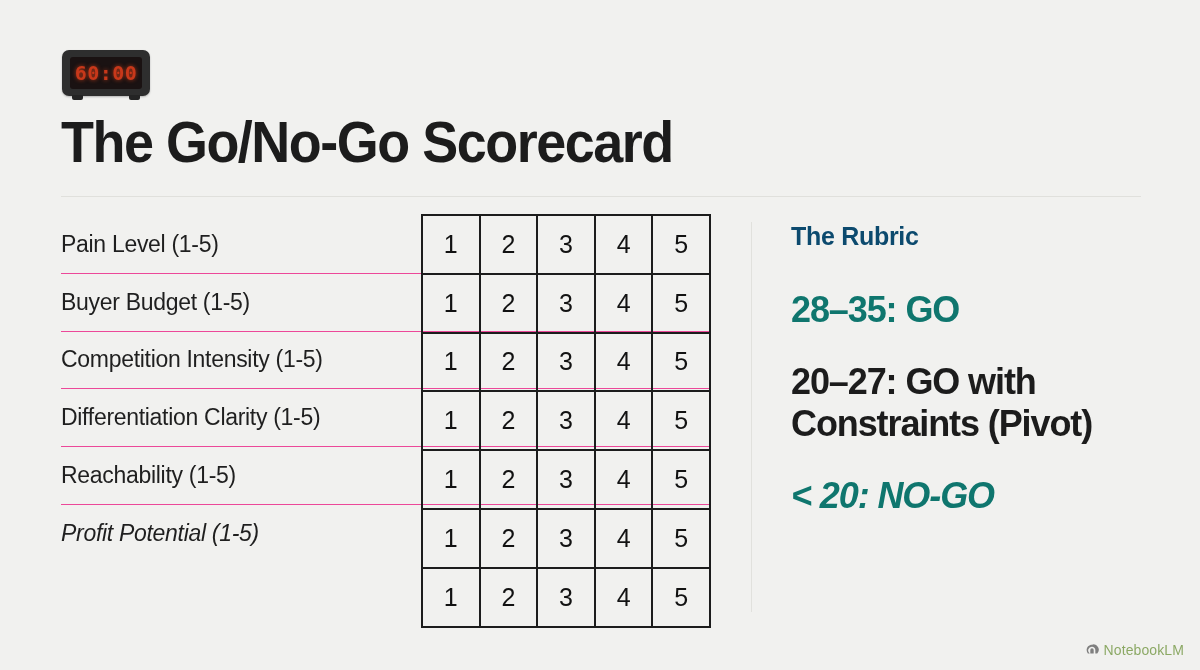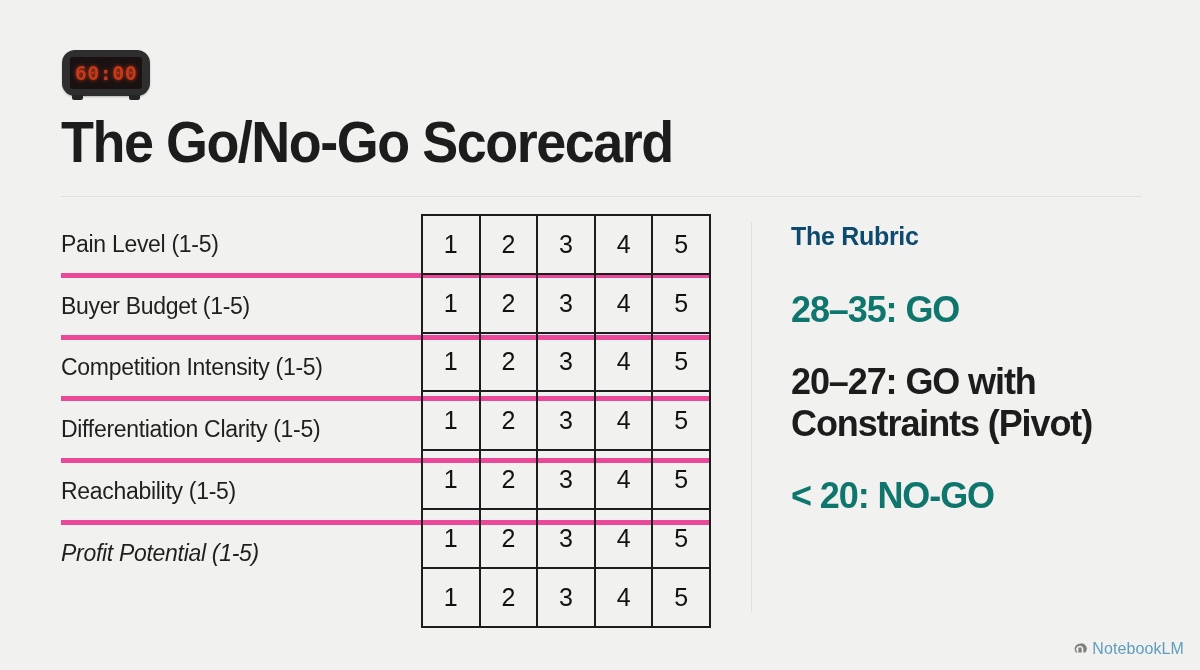--- a/index.html
+++ b/index.html
@@ -23,21 +23,21 @@
   }
 
   
   .clock-badge {
     position: absolute;
     left: 62px;
     top: 50px;
     width: 88px;
     height: 46px;
     background: #2e2e2e;
-    border-radius: 13px;
+    border-radius: 7px;
     box-shadow: 0 1px 2px rgba(0,0,0,0.25);
     display: flex;
     align-items: center;
     justify-content: center;
   }
   .clock-badge::before,
   .clock-badge::after {
     content: "";
     position: absolute;
     bottom: -4px;
@@ -101,21 +101,21 @@
     position: absolute;
     left: 0;
     top: 2px;
     width: 650px;
   }
   .crit-row {
     position: relative;
     height: 56.8px;
     display: flex;
     align-items: center;
-    border-bottom: 5px solid #ec4899;
+    border-bottom: 1px solid #ec4899;
   }
   .crit-row:last-child { border-bottom: none; font-style: italic; }
   .crit-label {
     font-size: 23px;
     color: #1f1f1f;
     letter-spacing: -0.3px;
     white-space: nowrap;
   }
 
   
@@ -171,35 +171,35 @@
   }
   .rubric-item {
     font-size: 36px;
     font-weight: bold;
     letter-spacing: -1.1px;
     line-height: 1.17;
     color: #1c1c1c;
     margin-bottom: 30px;
   }
   .rubric-item.accent { color: #0f766e; }
-  .rubric-item.last { margin-bottom: 0; }
+  .rubric-item.last { margin-bottom: 0; font-style: italic; }
 
   
   .watermark {
     position: absolute;
     right: 16px;
     bottom: 12px;
     display: flex;
     align-items: center;
     gap: 5px;
     opacity: 0.62;
   }
   .watermark-label {
-    font-size: 16px;
-    color: #0369a1;
+    font-size: 14px;
+    color: #4d7c0f;
     letter-spacing: 0.1px;
   }
   .wm-icon { display: block; }
 </style>
 </head>
 <body>
 
 <div class="slide">
 
   <div class="clock-badge">

